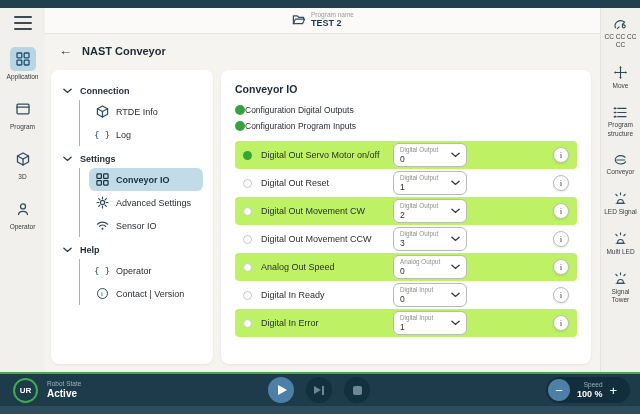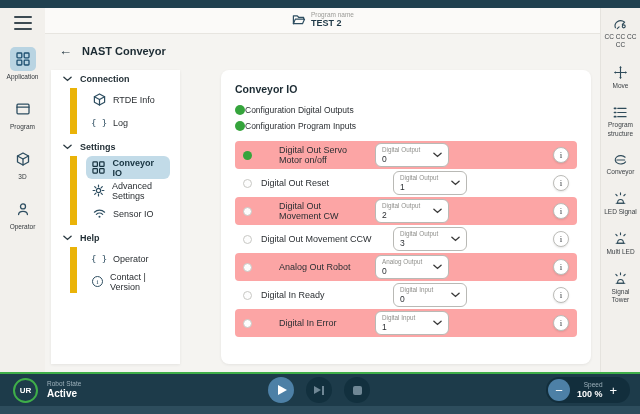--- a/index.html
+++ b/index.html
@@ -27,35 +27,35 @@
   .right-rail { position:absolute; top:8px; right:0; width:40px; bottom:42px; background:#f2f0ec; border-left:1px solid #e5e3de; display:flex; flex-direction:column; align-items:center; padding-top:10px; }
   .rrail-item { display:flex; flex-direction:column; align-items:center; gap:2px; margin-bottom:16px; cursor:pointer; }
   .rrail-label { font-size:6.5px; color:#3a3f43; text-align:center; width:34px; line-height:1.25; }
 
   
   .content { position:absolute; top:34px; left:45px; right:40px; bottom:42px; background:#f5f4f1; }
   .page-title-row { display:flex; align-items:center; gap:10px; padding:10px 0 0 14px; }
   .back-arrow { font-size:13px; color:#20343f; cursor:pointer; line-height:1; }
   .page-title { font-size:11px; font-weight:bold; color:#1c2b33; }
 
-  .nav-card { position:absolute; left:6px; top:36px; width:129px; bottom:8px; background:#ffffff; border-radius:0; box-shadow:0 1px 3px rgba(0,0,0,0.07); padding:0 10px; }
+  .nav-card { position:absolute; left:6px; top:36px; width:162px; bottom:8px; background:#ffffff; border-radius:8px; box-shadow:0 1px 3px rgba(0,0,0,0.07); padding:12px 10px; }
   .nav-sec-head { display:flex; align-items:center; gap:8px; font-size:9px; font-weight:bold; color:#1f2c33; padding:4px 2px; cursor:pointer; }
-  .nav-items { margin-left:9px; border-left:7px solid #eab308; padding-left:9px; margin-bottom:4px; }
+  .nav-items { margin-left:18px; border-left:1px solid #eab308; padding-left:9px; margin-bottom:4px; }
   .nav-item { display:flex; align-items:center; gap:7px; font-size:9px; color:#2b2f33; height:23px; border-radius:6px; padding:0 6px; cursor:pointer; }
   .nav-item.active { background:#c2dbe8; font-weight:bold; color:#16323f; }
   .nav-ic { width:14px; display:flex; justify-content:center; align-items:center; }
   .braces { font-family:"DejaVu Sans Mono", monospace; font-size:9px; color:#2e4e61; }
   .circ-i { width:11px; height:11px; border:1.1px solid #2e4e61; border-radius:50%; font-size:7px; color:#2e4e61; display:flex; align-items:center; justify-content:center; font-family:"Liberation Serif", serif; }
 
   .main-card { position:absolute; left:176px; top:36px; right:9px; bottom:8px; background:#ffffff; border-radius:8px; box-shadow:0 1px 3px rgba(0,0,0,0.07); padding:13px 14px; }
   .main-title { font-size:10.5px; font-weight:bold; color:#1c2b33; margin-bottom:10px; }
   .status-line { display:flex; align-items:center; font-size:8.5px; color:#2b2f33; margin-bottom:6px; }
   .rows { margin-top:10px; }
   .io-row { display:flex; align-items:center; height:28px; border-radius:4px; padding:0 8px; }
-  .io-row.alt { background:#fca5a5;gap:18px; }
+  .io-row.alt { background:#bef264; }
   .dot { width:9px; height:9px; border-radius:50%; flex:0 0 auto; }
   .dot.on { background:#35a43c; }
   .dot.off { background:#fdfdfd; border:1.4px solid #c8c8c4; }
   .dot.big { width:10px; height:10px; }
   .io-label { font-size:9px; color:#2b2f33; margin-left:9px; flex:1; }
   .dd { width:74px; height:24px; border:1px solid #b9b9b5; border-radius:6px; background:#fff; display:flex; align-items:center; padding:0 6px; gap:4px; cursor:pointer; margin-right:86px; }
   .dd-col { flex:1; display:flex; flex-direction:column; line-height:1.2; overflow:hidden; }
   .dd-type { font-size:6.3px; color:#8f8f8b; white-space:nowrap; }
   .dd-val { font-size:8.5px; color:#2b2f33; }
   .info-btn { width:16px; height:16px; border:1px solid #bcbcb8; border-radius:50%; background:#fff; box-shadow:0 1px 2px rgba(0,0,0,0.1); display:flex; align-items:center; justify-content:center; font-size:9px; font-family:"Liberation Serif", serif; color:#3a3f43; cursor:pointer; }
@@ -314,21 +314,21 @@
           </span>
           <svg width="9" height="6" viewBox="0 0 10 6">
               <polyline points="1,1 5,4.6 9,1" fill="none" stroke="#3a3a3a" stroke-width="1.5" stroke-linecap="round"></polyline>
             </svg>
         </div>
         <span class="info-btn">i</span>
       </div>
 
       <div class="io-row alt">
         <span class="dot off"></span>
-        <span class="io-label">Analog Out Robot</span>
+        <span class="io-label">Analog Out Speed</span>
         <div class="dd">
           <span class="dd-col">
             <span class="dd-type">Analog Output</span>
             <span class="dd-val">0</span>
           </span>
           <svg width="9" height="6" viewBox="0 0 10 6">
               <polyline points="1,1 5,4.6 9,1" fill="none" stroke="#3a3a3a" stroke-width="1.5" stroke-linecap="round"></polyline>
             </svg>
         </div>
         <span class="info-btn">i</span>

